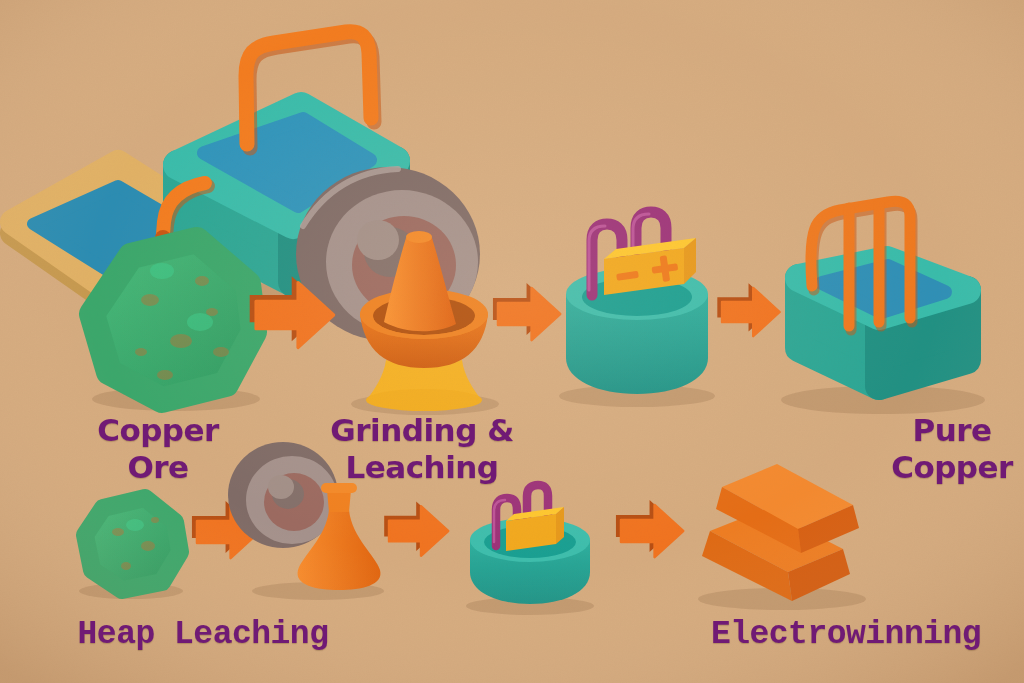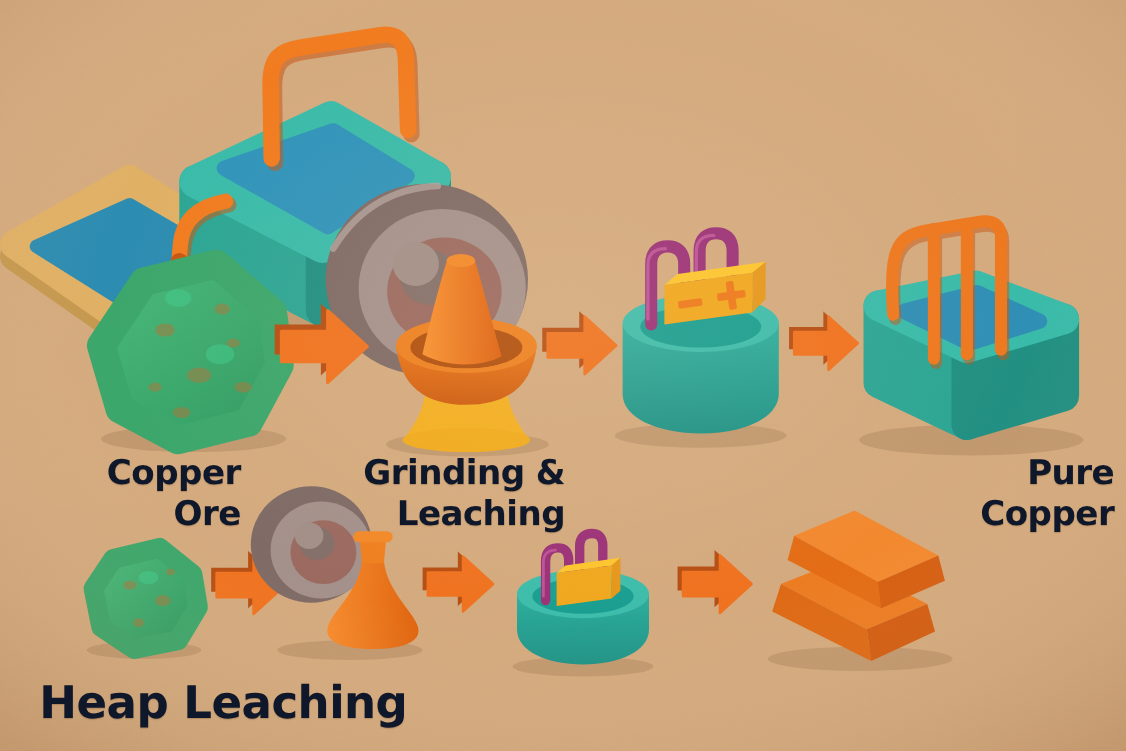--- a/index.html
+++ b/index.html
@@ -1,23 +1,23 @@
 <!DOCTYPE html>
 <html><head>
 <meta charset="utf-8">
 <style>
   html,body{margin:0;padding:0;background:#8a8a8a;}
   #stage{position:relative;width:1024px;height:683px;overflow:hidden;
          font-family:"DejaVu Sans",sans-serif;background:#d6ac80;}
   #stage svg{position:absolute;left:0;top:0;}
-  .lbl{position:absolute;transform:translateX(-50%);text-align:right;
-       font-weight:bold;font-size:31px;line-height:1.19;color:#0f172a;
+  .lbl{position:absolute;transform:translateX(-50%);text-align:center;
+       font-weight:bold;font-size:31px;line-height:1.19;color:#701a75;
        letter-spacing:-0.5px;white-space:pre-line;
        text-shadow:0 1px 1px rgba(80,50,20,0.25);}
-  .lbl.big{font-size:41px;}
+  .lbl.big{font-size:33px;font-family:Liberation Mono, monospace;}
 </style>
 </head>
 <body>
 
 <div id="stage">
 
 <svg width="1024" height="683" viewBox="0 0 1024 683">
 <defs>
   <linearGradient id="gTeal" x1="0" y1="0" x2="0" y2="1">
     <stop offset="0" stop-color="#2db1a0"></stop>
@@ -250,14 +250,15 @@
 <rect x="0" y="0" width="1024" height="683" filter="url(#grain)" opacity="0.5"></rect>
 </svg>
 
 <div class="lbl" style="left:158px; top:412px;">Copper
 Ore</div>
 <div class="lbl" style="left:422px; top:412px;">Grinding &amp;
 Leaching</div>
 <div class="lbl" style="left:952px; top:412px;">Pure
 Copper</div>
 <div class="lbl big" style="left:203px; top:615px;">Heap Leaching</div>
+<div class="lbl big" style="left:846px; top:615px;">Electrowinning</div>
 
 </div>
 
 </body></html>

